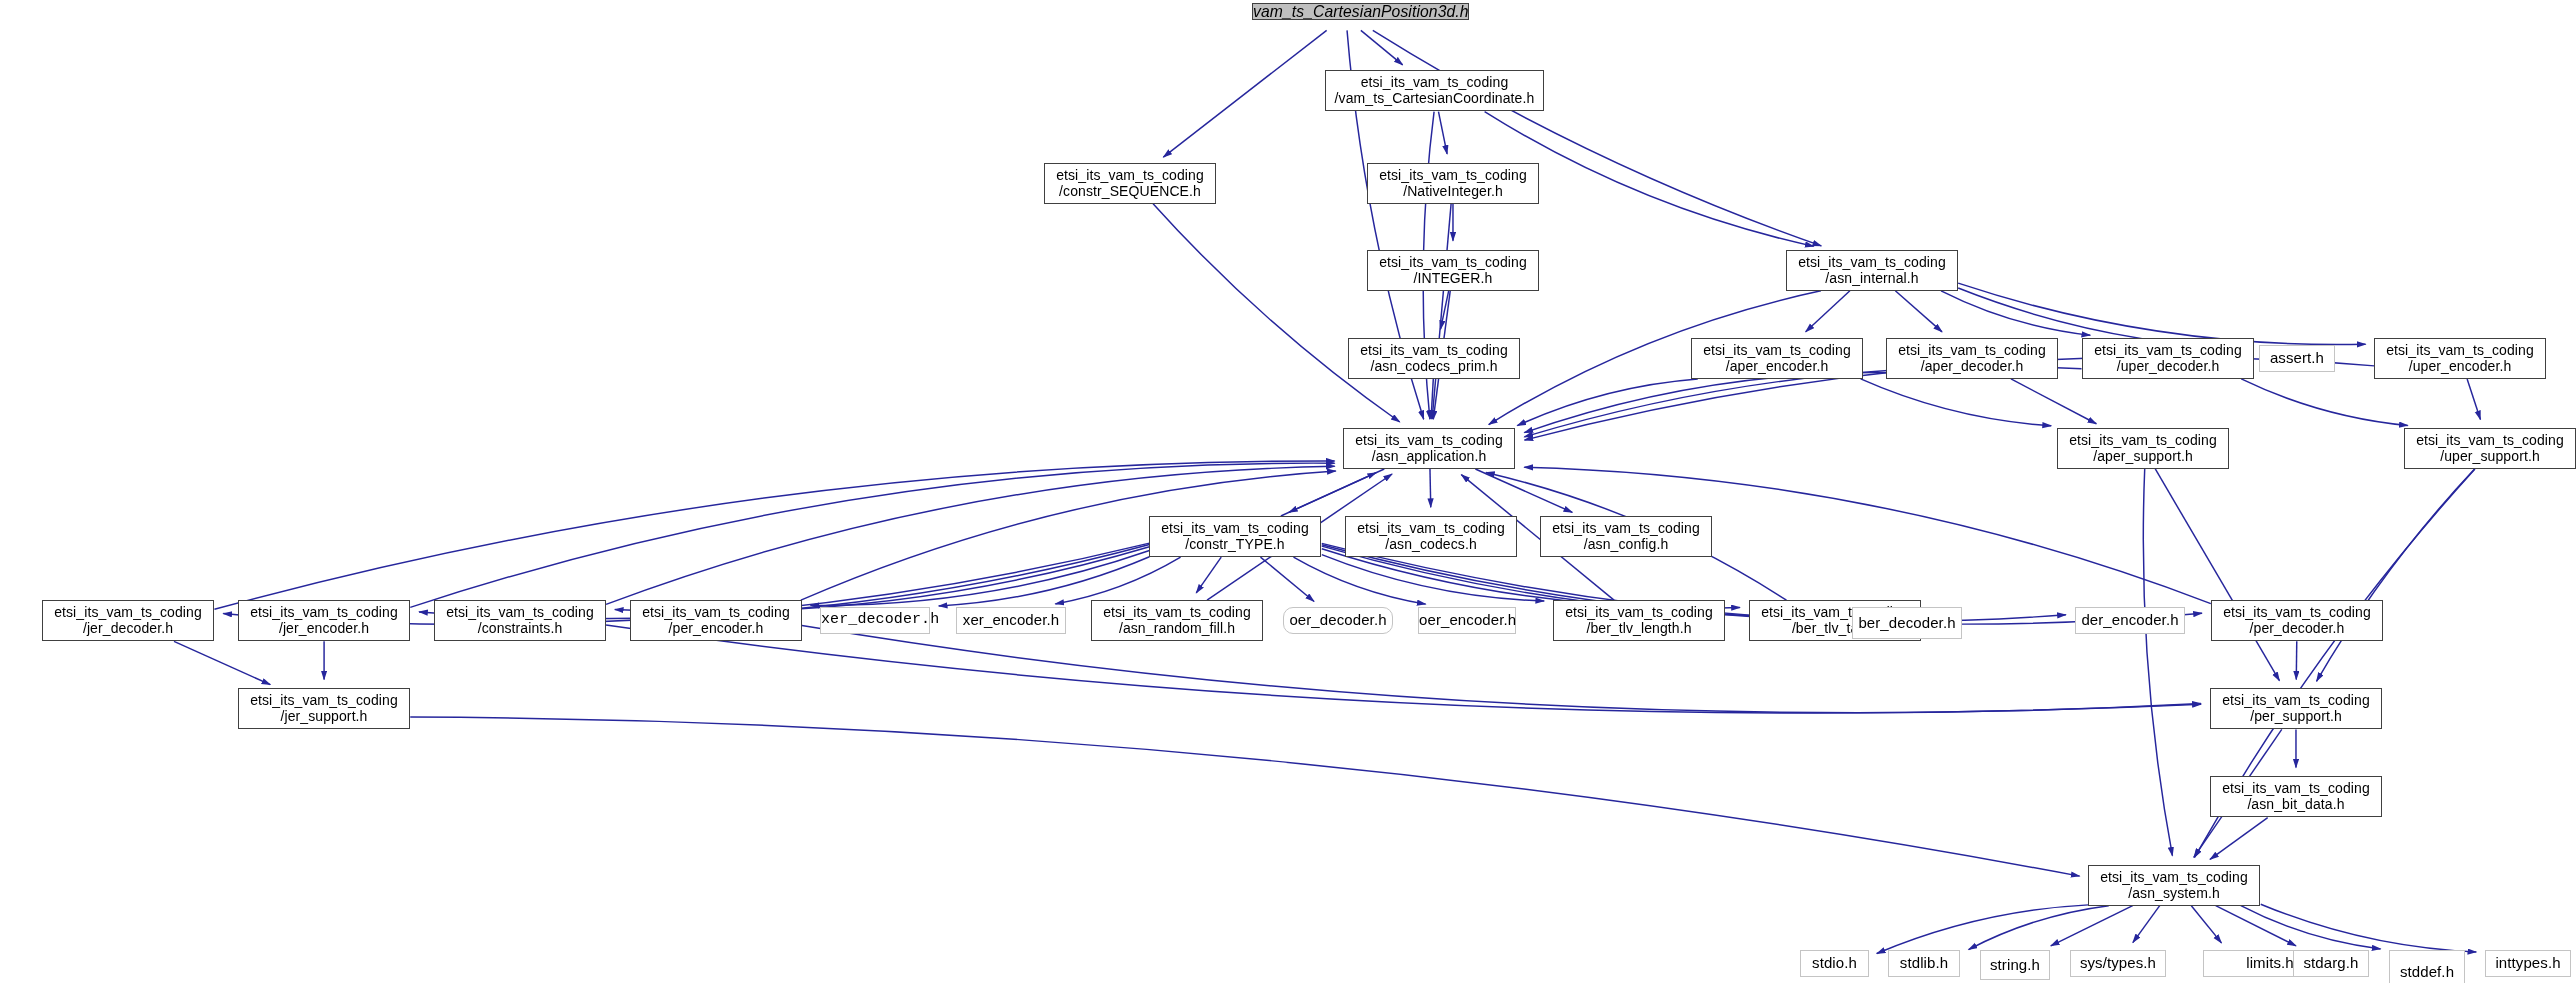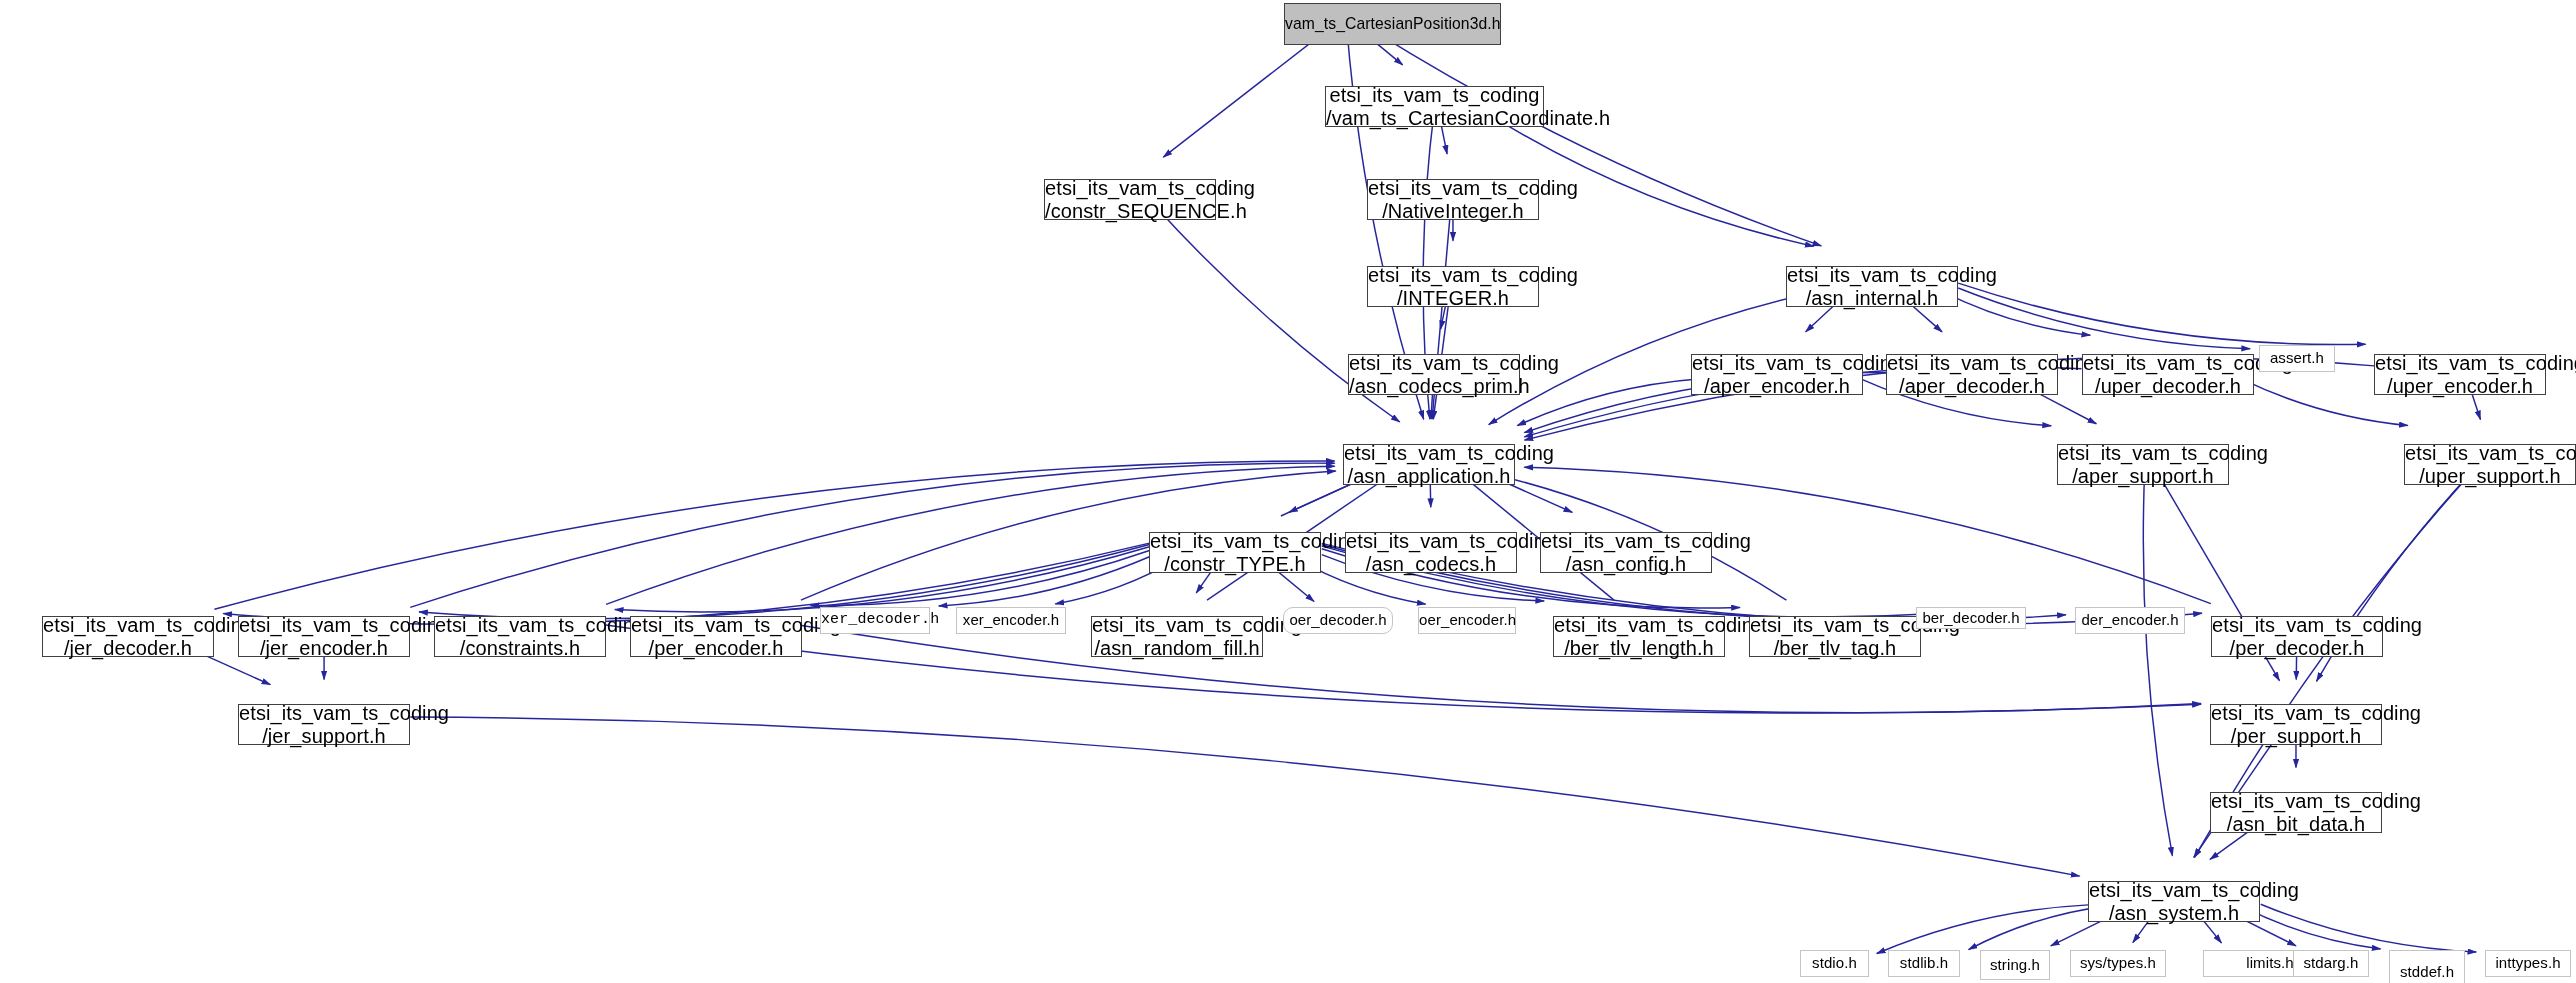--- a/index.html
+++ b/index.html
@@ -21,21 +21,21 @@
     justify-content:center;
     text-align:center;
     line-height:1.12;
     color:#000000;
     white-space:pre;
     background:#ffffff;
     letter-spacing:0.1px;
   }
   .node .lbl{display:block;width:100%;}
   
-  .node.local{border:1.6px solid #404040;font-size:20px;margin-top:16px;}
+  .node.local{border:1.6px solid #404040;font-size:14px;}
   
   .node.sys{border:1.4px solid #c4c4c4;font-size:15px;}
   
   .node.root{border:1.6px solid #404040;background:#bfbfbf;font-size:15.7px;}
 </style>
 </head>
 <body>
 
 <div id="graph">
   <svg id="edges" xmlns="http://www.w3.org/2000/svg" viewBox="0 0 2631 1005" width="2576" height="984">
@@ -115,21 +115,21 @@
         <path d="M2153.8,925.0 Q2078.2,934.5 2010.6,969.8" marker-end="url(#ah)"></path>
         <path d="M2178.2,925.0 Q2136.4,945.5 2094.6,966.0" marker-end="url(#ah)"></path>
         <path d="M2205.8,925.0 Q2192.1,943.9 2178.4,962.7" marker-end="url(#ah)"></path>
         <path d="M2238.1,925.0 Q2253.5,944.0 2268.9,963.0" marker-end="url(#ah)"></path>
         <path d="M2263.0,925.0 Q2304.0,945.5 2345.0,966.0" marker-end="url(#ah)"></path>
         <path d="M2288.7,925.0 Q2356.1,960.0 2431.4,969.2" marker-end="url(#ah)"></path>
         <path d="M2309.0,923.5 Q2414.8,967.4 2529.2,972.3" marker-end="url(#ah)"></path>
       </g>
   </svg>
   <div id="nodes">
-      <div class="node root" style="left: 1284px; top: 2.9px; width: 217px; height: 42px;"><span class="lbl">vam_ts_CartesianPosition3d.h</span></div>
+      <div class="node root" style="left: 1252px; top: 2.9px; width: 217px; height: 17px; font-style: italic;"><span class="lbl">vam_ts_CartesianPosition3d.h</span></div>
       <div class="node local" style="left: 1325px; top: 70px; width: 219px; height: 41px;"><span class="lbl">etsi_its_vam_ts_coding
 /vam_ts_CartesianCoordinate.h</span></div>
       <div class="node local" style="left: 1044px; top: 163px; width: 172px; height: 41px;"><span class="lbl">etsi_its_vam_ts_coding
 /constr_SEQUENCE.h</span></div>
       <div class="node local" style="left: 1367px; top: 163px; width: 172px; height: 41px;"><span class="lbl">etsi_its_vam_ts_coding
 /NativeInteger.h</span></div>
       <div class="node local" style="left: 1367px; top: 250px; width: 172px; height: 41px;"><span class="lbl">etsi_its_vam_ts_coding
 /INTEGER.h</span></div>
       <div class="node local" style="left: 1786px; top: 250px; width: 172px; height: 41px;"><span class="lbl">etsi_its_vam_ts_coding
 /asn_internal.h</span></div>
@@ -167,21 +167,21 @@
       <div class="node sys" style="left: 820px; top: 607px; width: 110px; height: 27.4px; font-family: Liberation Mono, monospace;"><span class="lbl">xer_decoder.h</span></div>
       <div class="node sys" style="left: 956px; top: 607px; width: 110px; height: 27.4px;"><span class="lbl">xer_encoder.h</span></div>
       <div class="node local" style="left: 1091px; top: 600px; width: 172px; height: 41px;"><span class="lbl">etsi_its_vam_ts_coding
 /asn_random_fill.h</span></div>
       <div class="node sys" style="left: 1283px; top: 607px; width: 110px; height: 27.4px; border-radius: 10px;"><span class="lbl">oer_decoder.h</span></div>
       <div class="node sys" style="left: 1418px; top: 607px; width: 98px; height: 27.4px;"><span class="lbl">oer_encoder.h</span></div>
       <div class="node local" style="left: 1553px; top: 600px; width: 172px; height: 41px;"><span class="lbl">etsi_its_vam_ts_coding
 /ber_tlv_length.h</span></div>
       <div class="node local" style="left: 1749px; top: 600px; width: 172px; height: 41px;"><span class="lbl">etsi_its_vam_ts_coding
 /ber_tlv_tag.h</span></div>
-      <div class="node sys" style="left: 1916px; top: 607px; width: 110px; height: 22px;"><span class="lbl">ber_decoder.h</span></div>
+      <div class="node sys" style="left: 1852px; top: 607px; width: 110px; height: 32px;"><span class="lbl">ber_decoder.h</span></div>
       <div class="node sys" style="left: 2075px; top: 607px; width: 110px; height: 27.4px;"><span class="lbl">der_encoder.h</span></div>
       <div class="node local" style="left: 2211px; top: 600px; width: 172px; height: 41px;"><span class="lbl">etsi_its_vam_ts_coding
 /per_decoder.h</span></div>
       <div class="node local" style="left: 238px; top: 688px; width: 172px; height: 41px;"><span class="lbl">etsi_its_vam_ts_coding
 /jer_support.h</span></div>
       <div class="node local" style="left: 2210px; top: 688px; width: 172px; height: 41px;"><span class="lbl">etsi_its_vam_ts_coding
 /per_support.h</span></div>
       <div class="node local" style="left: 2210px; top: 776px; width: 172px; height: 41px;"><span class="lbl">etsi_its_vam_ts_coding
 /asn_bit_data.h</span></div>
       <div class="node local" style="left: 2088px; top: 865px; width: 172px; height: 41px;"><span class="lbl">etsi_its_vam_ts_coding

